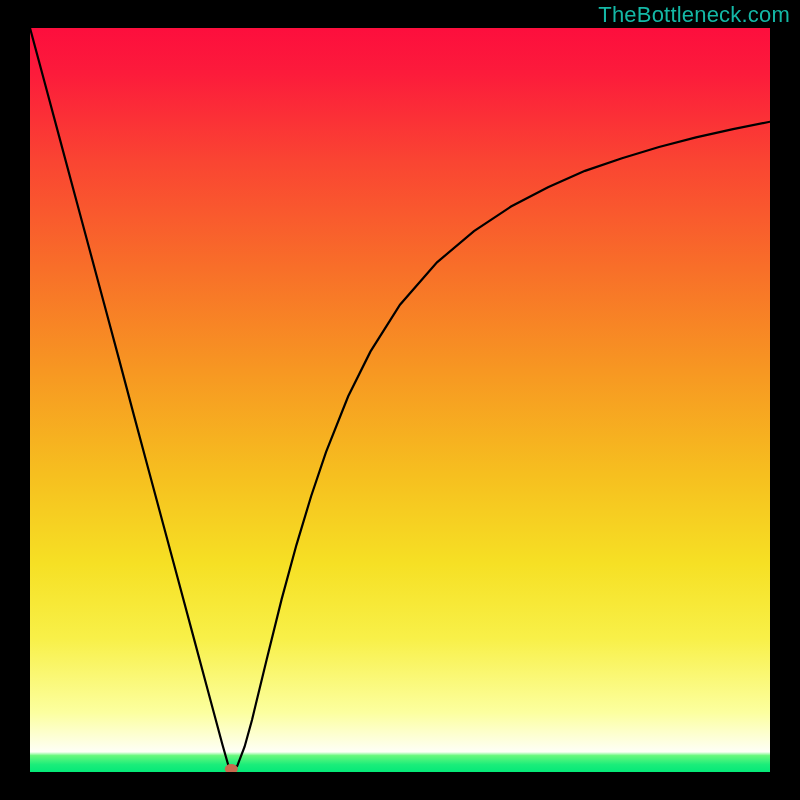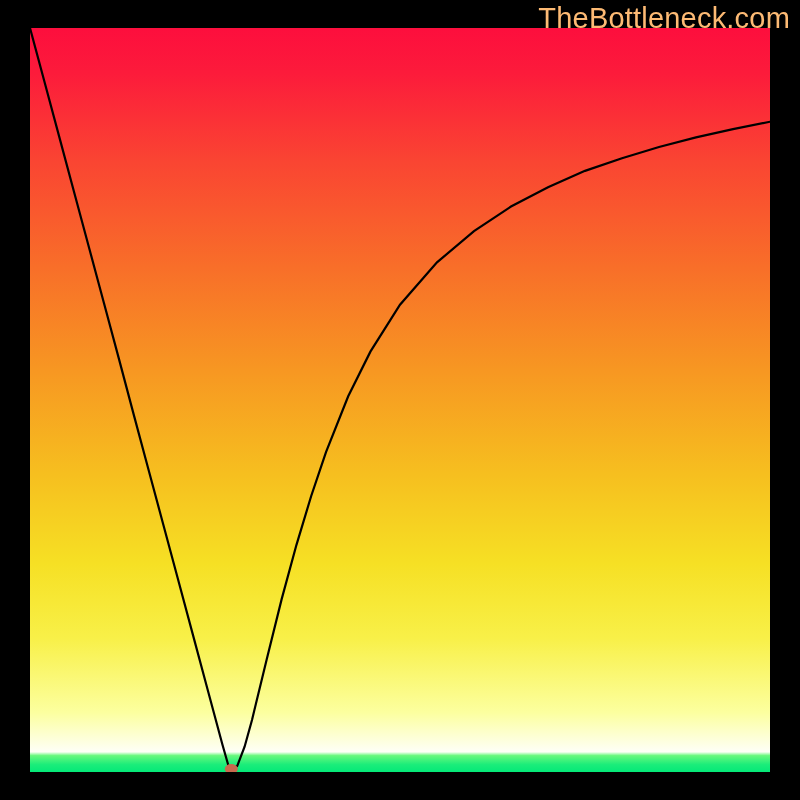--- a/index.html
+++ b/index.html
@@ -14,23 +14,23 @@
   .frame {
     position: relative;
     width: 800px;
     height: 800px;
     background: #000;
   }
   .watermark {
     position: absolute;
     top: 2px;
     right: 10px;
-    font-size: 29px;
+    font-size: 22px;
     font-weight: 500;
-    color: #fdba74;
+    color: #14b8a6;
     letter-spacing: 0.2px;
     z-index: 10;
     margin-left: 36px;
   }
   .plot-panel {
     position: absolute;
     left: 30px;
     top: 28px;
     width: 740px;
     height: 744px;

